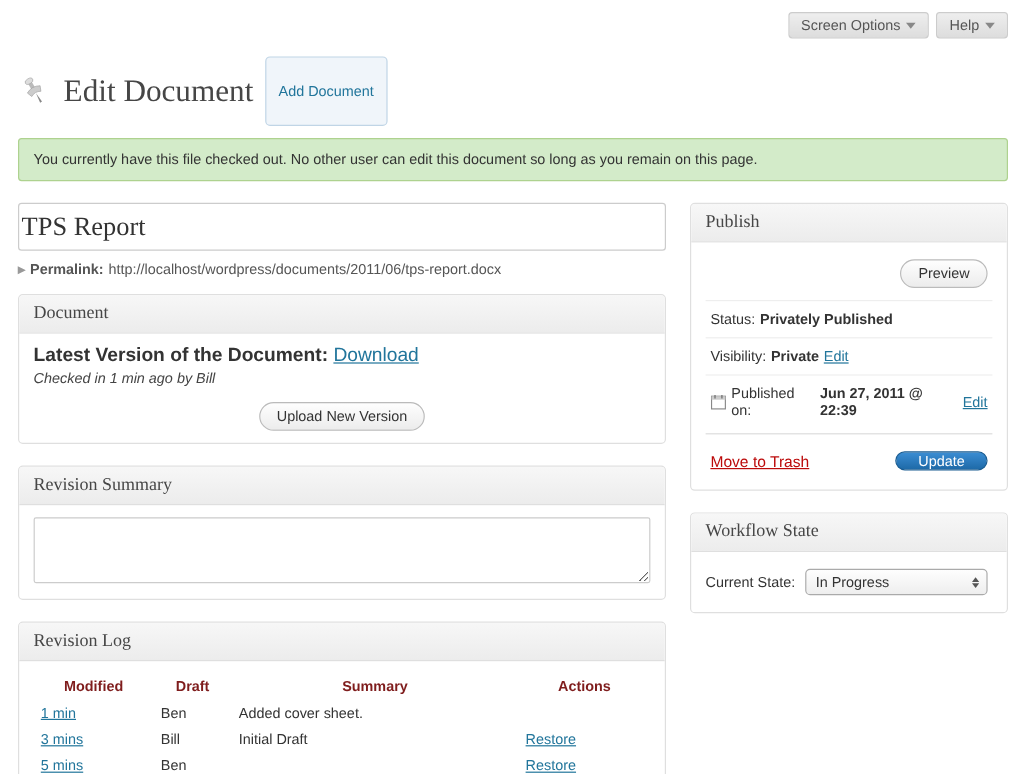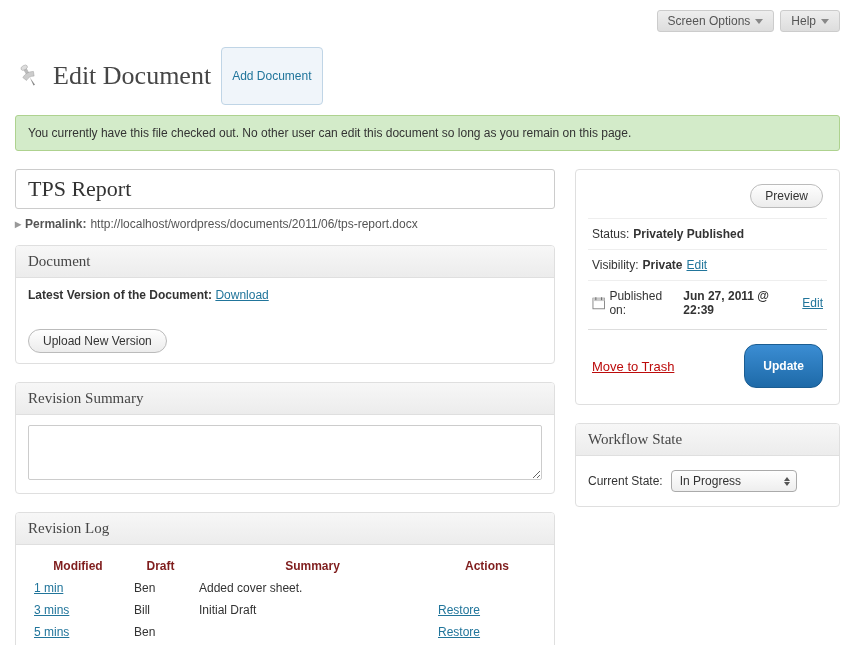--- a/index.html
+++ b/index.html
@@ -71,21 +71,21 @@
     color: #333;
   }
 
   .layout { display: flex; gap: 20px; align-items: flex-start; }
   .col-main { flex: 1; min-width: 0; }
   .col-side { width: 265px; flex-shrink: 0; }
 
   .title-input {
     width: 100%;
     font-size: 22px;
-    padding: 6px 12px;
+    padding: 6px 2px;
     border: 1px solid #ccc;
     border-radius: 3px;
     background: #fff;
     font-family: Georgia, serif;
     color: #333;
     margin-bottom: 8px;
   }
   .permalink-row {
     font-size: 12px;
     color: #555;
@@ -110,38 +110,38 @@
     background: linear-gradient(to bottom, #f7f7f7, #ececec);
     border-bottom: 1px solid #dfdfdf;
     padding: 7px 12px;
     font-family: Georgia, serif;
     font-size: 15px;
     color: #464646;
   }
   .postbox-body { padding: 10px 12px; }
 
   .latest-version { display: flex; flex-direction: column; gap: 2px; }
-  .latest-version .label-row { font-size: 12px; }
+  .latest-version .label-row { font-size: 16px; }
   .checked-in { font-style: italic; font-size: 12px; color: #444; }
-  .upload-row { display: flex; justify-content: flex-start; margin-top: 27px; }
+  .upload-row { display: flex; justify-content: center; margin-top: 13px; }
   .btn {
     background: linear-gradient(to bottom, #fefefe, #ececec);
     border: 1px solid #bbb;
     border-radius: 12px;
     padding: 4px 14px;
     font-size: 12px;
     color: #333;
     cursor: pointer;
   }
   .btn-primary {
     background: linear-gradient(to bottom, #3b8dd3, #1e6aa8);
     border: 1px solid #1b5d92;
     color: #fff;
-    font-weight: bold;
-    padding: 14px 18px;
+    font-weight: normal;
+    padding: 0 18px;
   }
 
   textarea.rev-summary {
     width: 100%;
     height: 55px;
     border: 1px solid #ccc;
     border-radius: 2px;
     resize: both;
     font-size: 12px;
     padding: 4px;
@@ -190,21 +190,21 @@
   }
   .side-select {
     display: flex;
     align-items: center;
     justify-content: space-between;
     border: 1px solid #aaa;
     border-radius: 4px;
     padding: 3px 6px 3px 8px;
     background: linear-gradient(to bottom, #fefefe, #eee);
     font-size: 12px;
-    width: 126px;
+    width: 152px;
     cursor: pointer;
   }
   .updown {
     display: flex;
     flex-direction: column;
     gap: 1px;
   }
   .tri-up-sm {
     width: 0; height: 0;
     border-left: 3px solid transparent;
@@ -260,20 +260,21 @@
     </div>
 
     <div class="postbox">
       <div class="postbox-header">Document</div>
       <div class="postbox-body">
         <div class="latest-version">
           <div class="label-row">
             <strong>Latest Version of the Document:</strong>
             <a>Download</a>
           </div>
+          <div class="checked-in">Checked in 1 min ago by Bill</div>
         </div>
         <div class="upload-row">
           <button class="btn">Upload New Version</button>
         </div>
       </div>
     </div>
 
     <div class="postbox">
       <div class="postbox-header">Revision Summary</div>
       <div class="postbox-body">
@@ -322,20 +323,21 @@
         </table>
 
       </div>
     </div>
 
   </div>
 
   <div class="col-side">
 
     <div class="postbox">
+      <div class="postbox-header">Publish</div>
       <div class="postbox-body">
         <div class="pub-row preview-row">
           <button class="btn">Preview</button>
         </div>
         <div class="pub-row">
           <span class="k">Status:</span>
           <span class="v">Privately Published</span>
         </div>
         <div class="pub-row">
           <span class="k">Visibility:</span>

